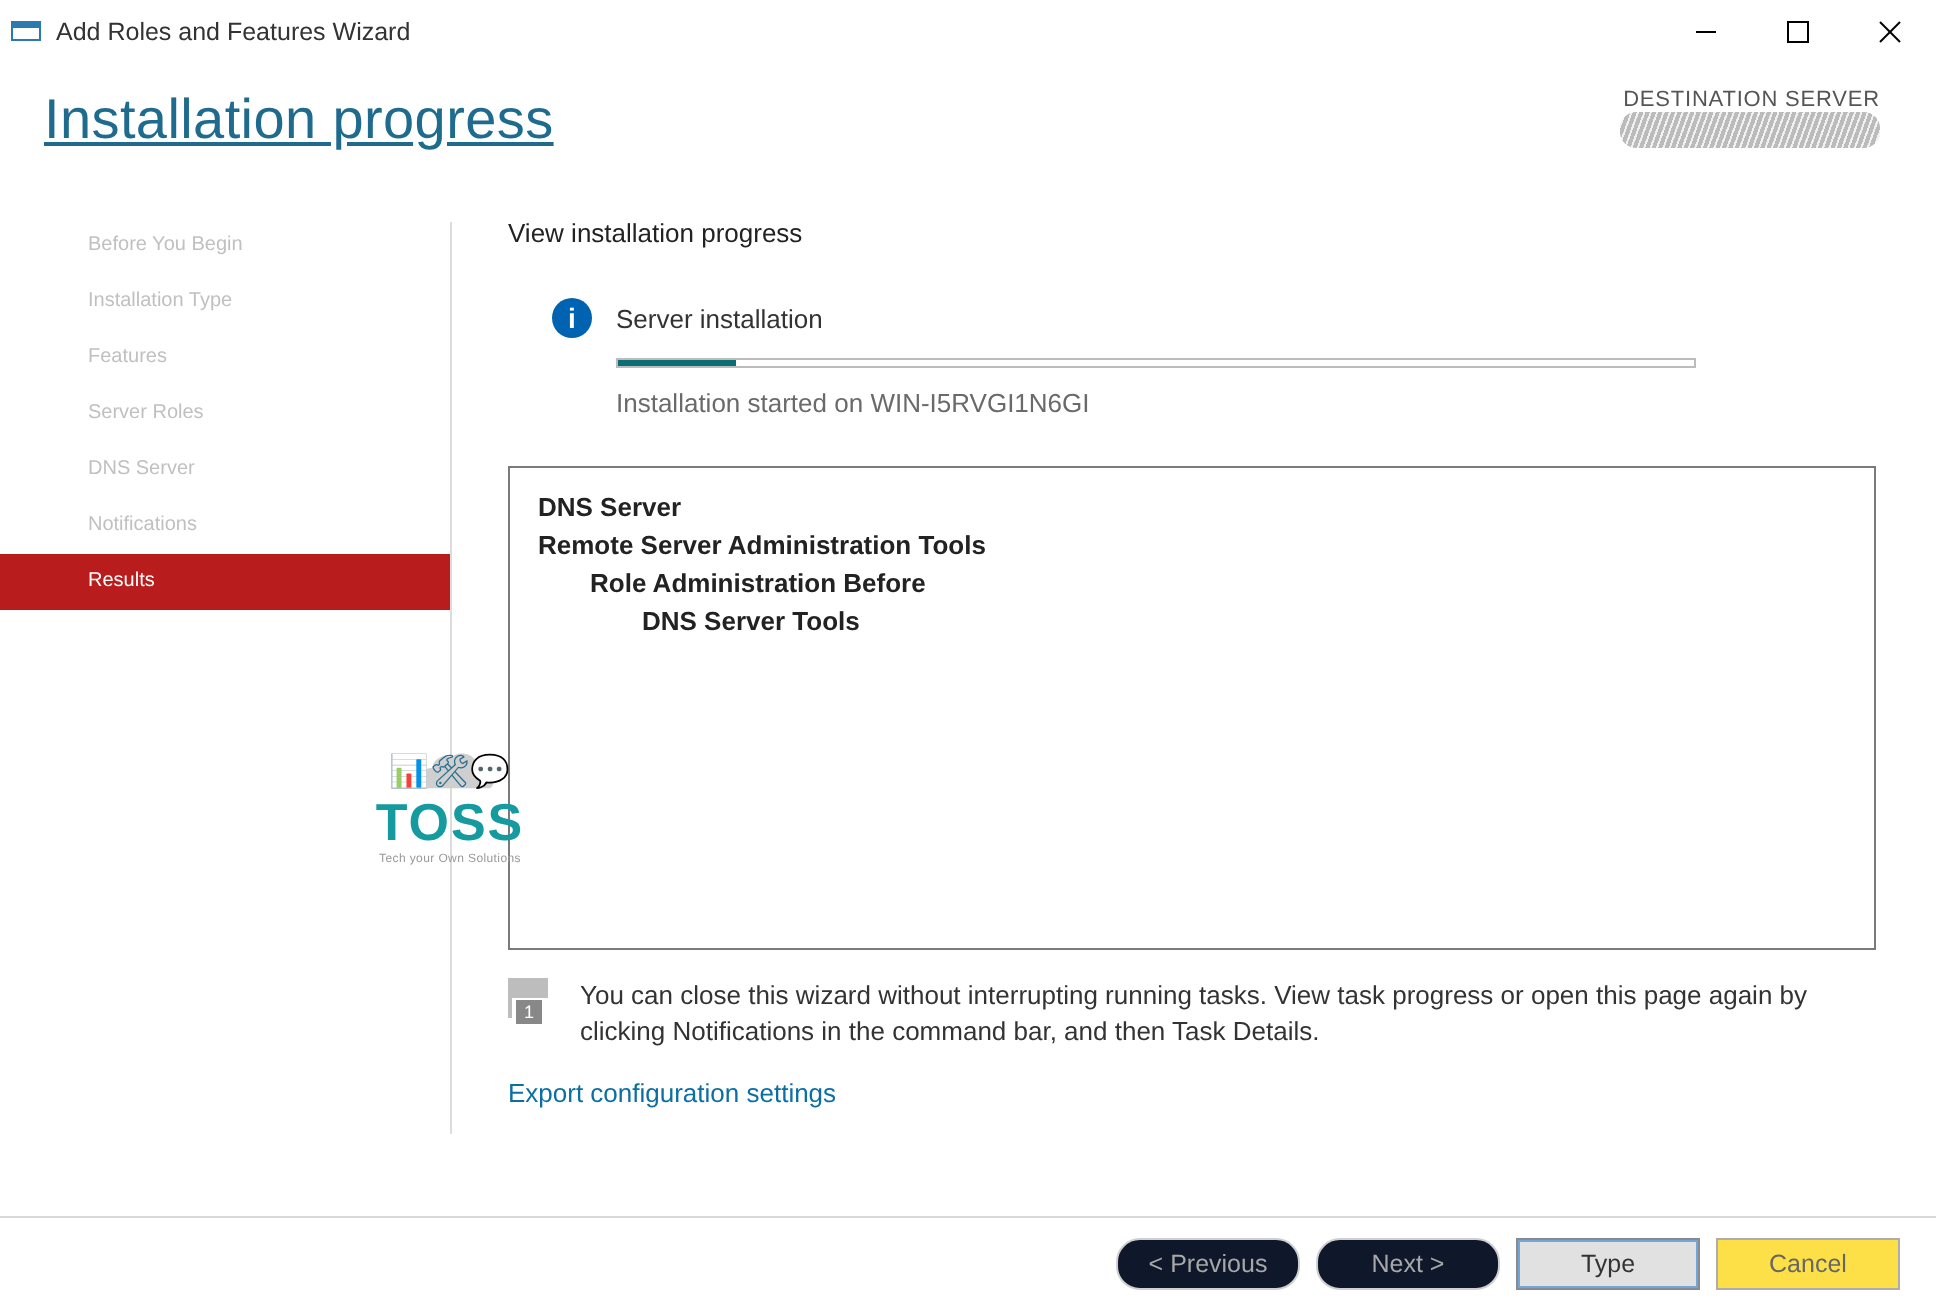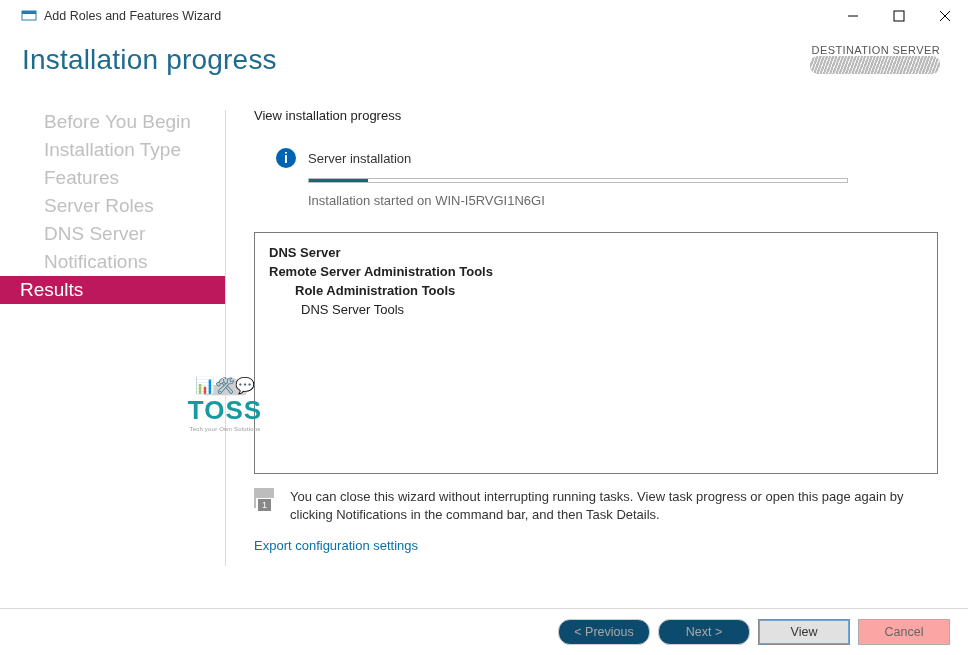--- a/index.html
+++ b/index.html
@@ -1,66 +1,66 @@
 <!DOCTYPE html>
 <html><head>
   <meta charset="utf-8">
   <style>
     * { box-sizing: border-box; margin: 0; padding: 0; font-family: "Segoe UI", Tahoma, sans-serif; }
     body { background: #fff; width: 968px; height: 655px; overflow: hidden; position: relative; }
 
     
-    .titlebar { height: 32px; display: flex; align-items: center; padding-left: 20px; }
+    .titlebar { height: 32px; display: flex; align-items: center; padding-left: 4px; }
     .titlebar .app-icon { width: 18px; height: 18px; margin-right: 6px; display: inline-flex; align-items: center; justify-content: center; }
     .titlebar .title { font-size: 12.5px; color: #333; }
     .winctrl { margin-left: auto; display: flex; }
     .winctrl div { width: 46px; height: 30px; display: flex; align-items: center; justify-content: center; }
     .winctrl svg { stroke: #000; stroke-width: 1; fill: none; }
 
     .header-row { display: flex; align-items: flex-start; padding: 12px 28px 0 22px; }
-    .page-title { color: #1f6b8e; font-size: 28px; font-weight: 300; letter-spacing: 0.2px; }
+    .page-title { color: #1f6b8e; font-size: 28px; font-weight: 300; letter-spacing: 0.2px; text-decoration: underline; }
     .dest-block { margin-left: auto; text-align: right; font-size: 11px; color: #555; letter-spacing: 0.4px; }
     .dest-scribble { width:130px; height:18px; display:inline-block; background: repeating-linear-gradient(110deg,#bbb 0 2px,#f1f1f1 2px 3px); border-radius:8px; }
 
     .body-row { display: flex; margin-top: 30px; height: 480px; }
 
     
     .sidebar { width: 226px; flex: none; padding-top: 2px; position: relative; }
     .sidebar-divider { position:absolute; right:0; top:4px; bottom:20px; width:1px; background:#dcdcdc;}
-    .nav-item { font-size: 19px; color: #c0c0c0; padding: 6px 0 6px 44px; line-height: 16px; cursor: default; }
-    .nav-item.active { background: #be185d; color: #fff; padding-left:20px; }
+    .nav-item { font-size: 10px; color: #c0c0c0; padding: 6px 0 6px 44px; line-height: 16px; cursor: default; }
+    .nav-item.active { background: #b91c1c; color: #fff; padding-left:44px; }
     
     .watermark { position:absolute; left:165px; top:365px; width:120px; text-align:center; pointer-events:none; }
     .watermark .cloud { font-size:48px; color:#cfcfcf; line-height:0.6; }
     .watermark .glyphs { color:#2a6e8f; font-size:16px; margin-top:-18px;}
     .watermark .toss  { font-family: Liberation Sans, sans-serif; font-weight:700; font-size:26px; color:#159aa0; letter-spacing:1px; }
     .watermark .sub   { font-size:6px; color:#999; letter-spacing:0.2px;}
 
     
     .main { flex: 1; padding: 2px 30px 0 28px; font-size: 13px; color: #333; }
     .view-label { font-size: 13px; color:#222; margin-bottom: 25px; }
     .feat-row { display:flex; align-items:center; margin-bottom:10px; padding-left:22px;}
     .info-icon { width:20px; height:20px; border-radius:50%; background:#0063b1; color:#fff; font-weight:700; font-size:14px; display:inline-flex; align-items:center; justify-content:center; margin-right:12px; flex:none;}
     .progress-wrap { margin:0 0 10px 54px; width: 540px; height:5px; border:1px solid #bcbcbc; position:relative; }
     .progress-fill { position:absolute; left:0; top:0; bottom:0; width:11%; background:#0b6e74; }
     .install-line { margin-left:54px; color:#6a6a6a; font-size:13px; margin-bottom:24px;}
     .feat-box { border:1px solid #7a7a7a; padding:12px 14px 14px 14px; min-height:242px; font-size:13px; color:#222;}
     .feat-box .l0 { font-weight:700; margin-bottom:4px;}
     .feat-box .l1 { font-weight:700; margin-left:26px; margin-bottom:4px;}
-    .feat-box .l2 { font-weight:400; margin-left:32px; margin-bottom:4px;}
+    .feat-box .l2 { font-weight:700; margin-left:52px; margin-bottom:4px;}
     .tip-row { display:flex; margin-top:14px; font-size:13px; color:#333; line-height:18px;}
     .tip-icon { width:26px; height:26px; margin-right:10px; flex:none; position:relative;}
     .tip-icon .flag { width:20px; height:20px; border-left:2px solid #bdbdbd; border-top:10px solid #bdbdbd; }
     .tip-icon .badge { position:absolute; left:4px; top:11px; width:13px; height:12px; background:#888; color:#fff; font-size:9px; display:flex; align-items:center; justify-content:center;}
     .export-link { color:#0b6fa4; font-size:13px; margin-top:14px; display:inline-block; cursor:pointer;}
 
     
     .footer { position:absolute; left:0; right:0; bottom:0; border-top:1px solid #d9d9d9; padding:10px 18px; display:flex; justify-content:flex-end; gap:8px; }
-    .btn { min-width:92px; height:26px; border:1px solid #adadad; background:#fca5a5; font-size:12.5px; color:#666; display:inline-flex; align-items:center; justify-content:center; }
-    .btn.disabled { color:#a8a8a8; background:#0c4a6e; border-color:#cfcfcf;border-radius:12px;}
+    .btn { min-width:92px; height:26px; border:1px solid #adadad; background:#fde047; font-size:12.5px; color:#666; display:inline-flex; align-items:center; justify-content:center; }
+    .btn.disabled { color:#a8a8a8; background:#0f172a; border-color:#cfcfcf;border-radius:12px;}
     .btn.primary { color:#333; background:#e1e1e1; border-color:#8a8a8a; box-shadow: inset 0 0 0 1px #6fa8d8; }
   </style>
 </head>
 <body>
 
 <div class="titlebar">
   <span class="app-icon">
     <svg width="16" height="16" viewBox="0 0 16 16">
         <rect x="1" y="3" width="14" height="9" fill="none" stroke="#2a7ab0" stroke-width="1"></rect>
         <rect x="1" y="3" width="14" height="3" fill="#2a7ab0"></rect>
@@ -116,21 +116,21 @@
       <span>Server installation</span>
     </div>
     <div class="progress-wrap">
       <div class="progress-fill"></div>
     </div>
     <div class="install-line">Installation started on WIN-I5RVGI1N6GI</div>
 
     <div class="feat-box">
       <div class="l0">DNS Server</div>
       <div class="l0">Remote Server Administration Tools</div>
-      <div class="l1">Role Administration Tools</div>
+      <div class="l1">Role Administration Before</div>
       <div class="l2">DNS Server Tools</div>
     </div>
 
     <div class="tip-row">
       <div class="tip-icon">
         <div class="flag"></div>
         <div class="badge">1</div>
       </div>
       <div>You can close this wizard without interrupting running tasks. View task progress or open this page again by clicking Notifications in the command bar, and then Task Details.</div>
     </div>
@@ -142,15 +142,15 @@
 <div class="watermark">
   <div class="cloud">☁</div>
   <div class="glyphs">📊🛠💬</div>
   <div class="toss">TOSS</div>
   <div class="sub">Tech your Own Solutions</div>
 </div>
 
 <div class="footer">
   <div class="btn disabled">&lt; Previous</div>
   <div class="btn disabled">Next &gt;</div>
-  <div class="btn primary">View</div>
+  <div class="btn primary">Type</div>
   <div class="btn">Cancel</div>
 </div>
 
 </body></html>

